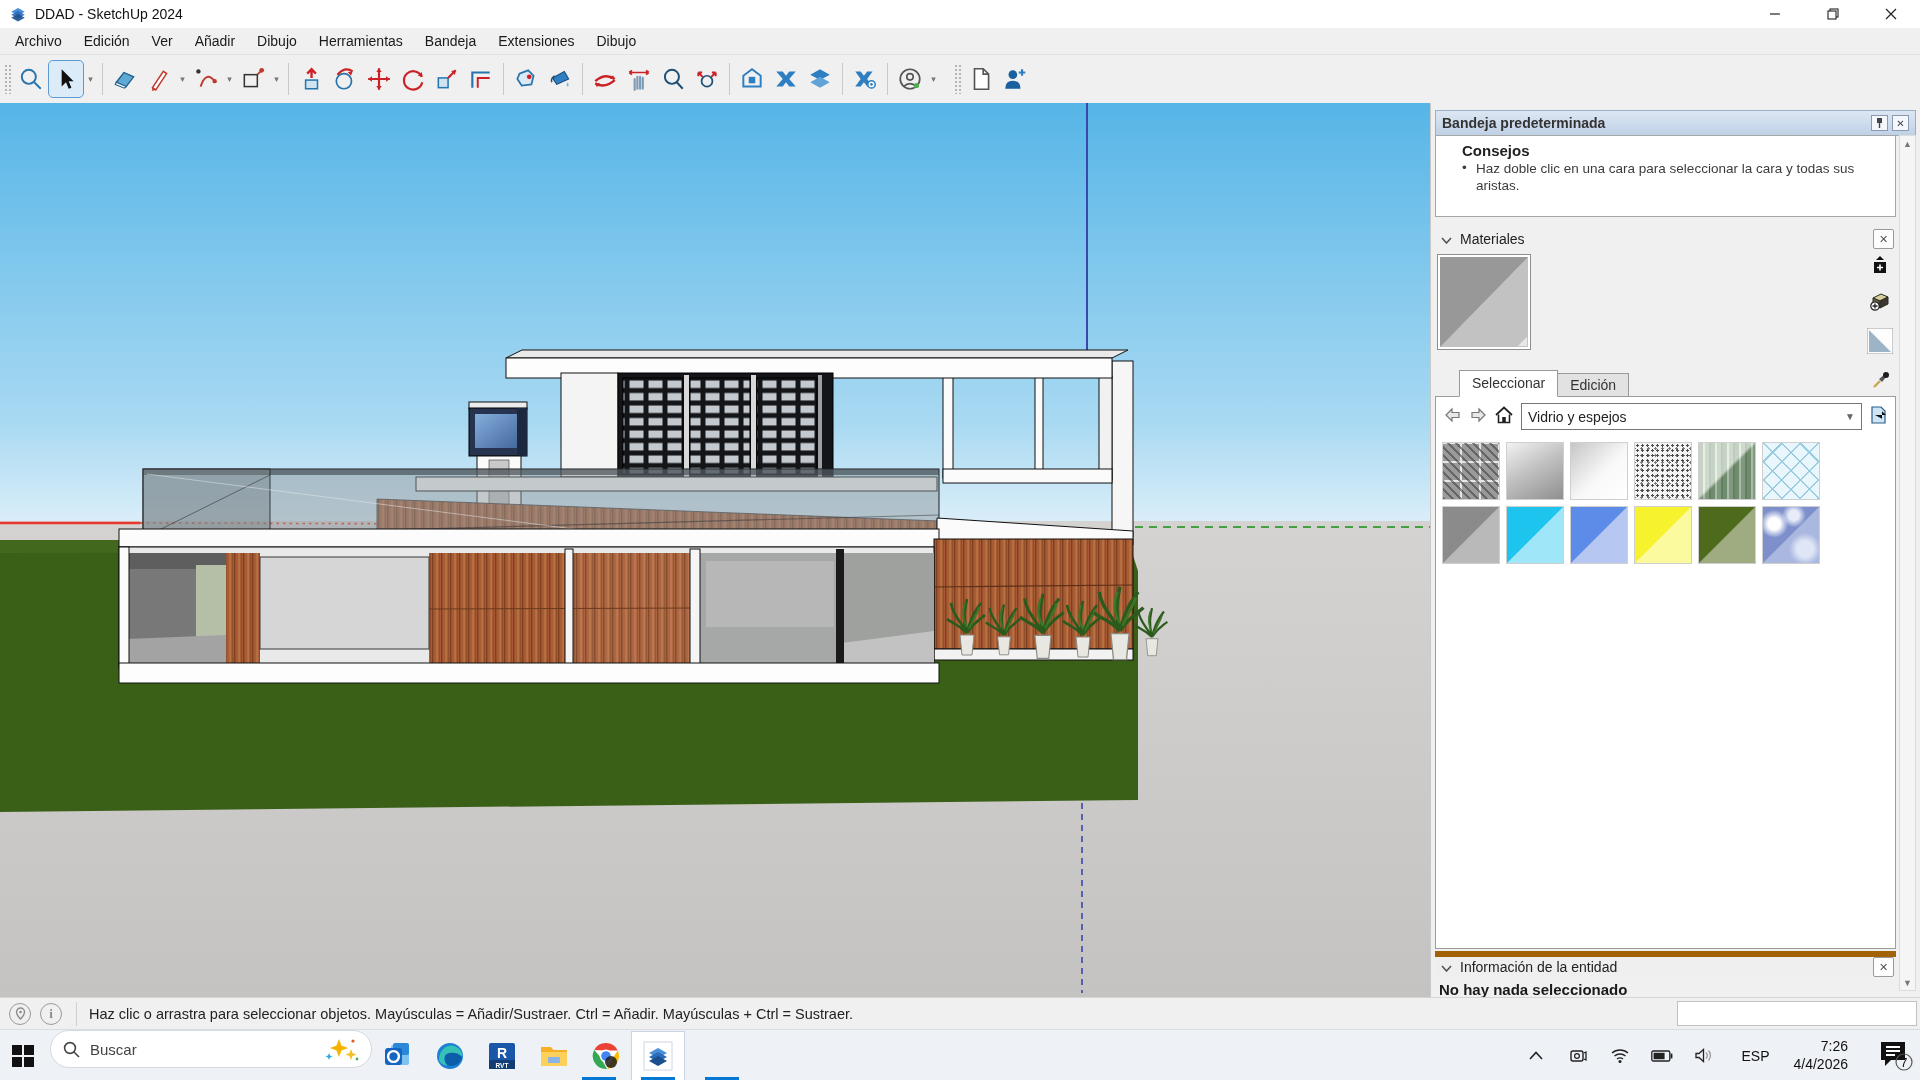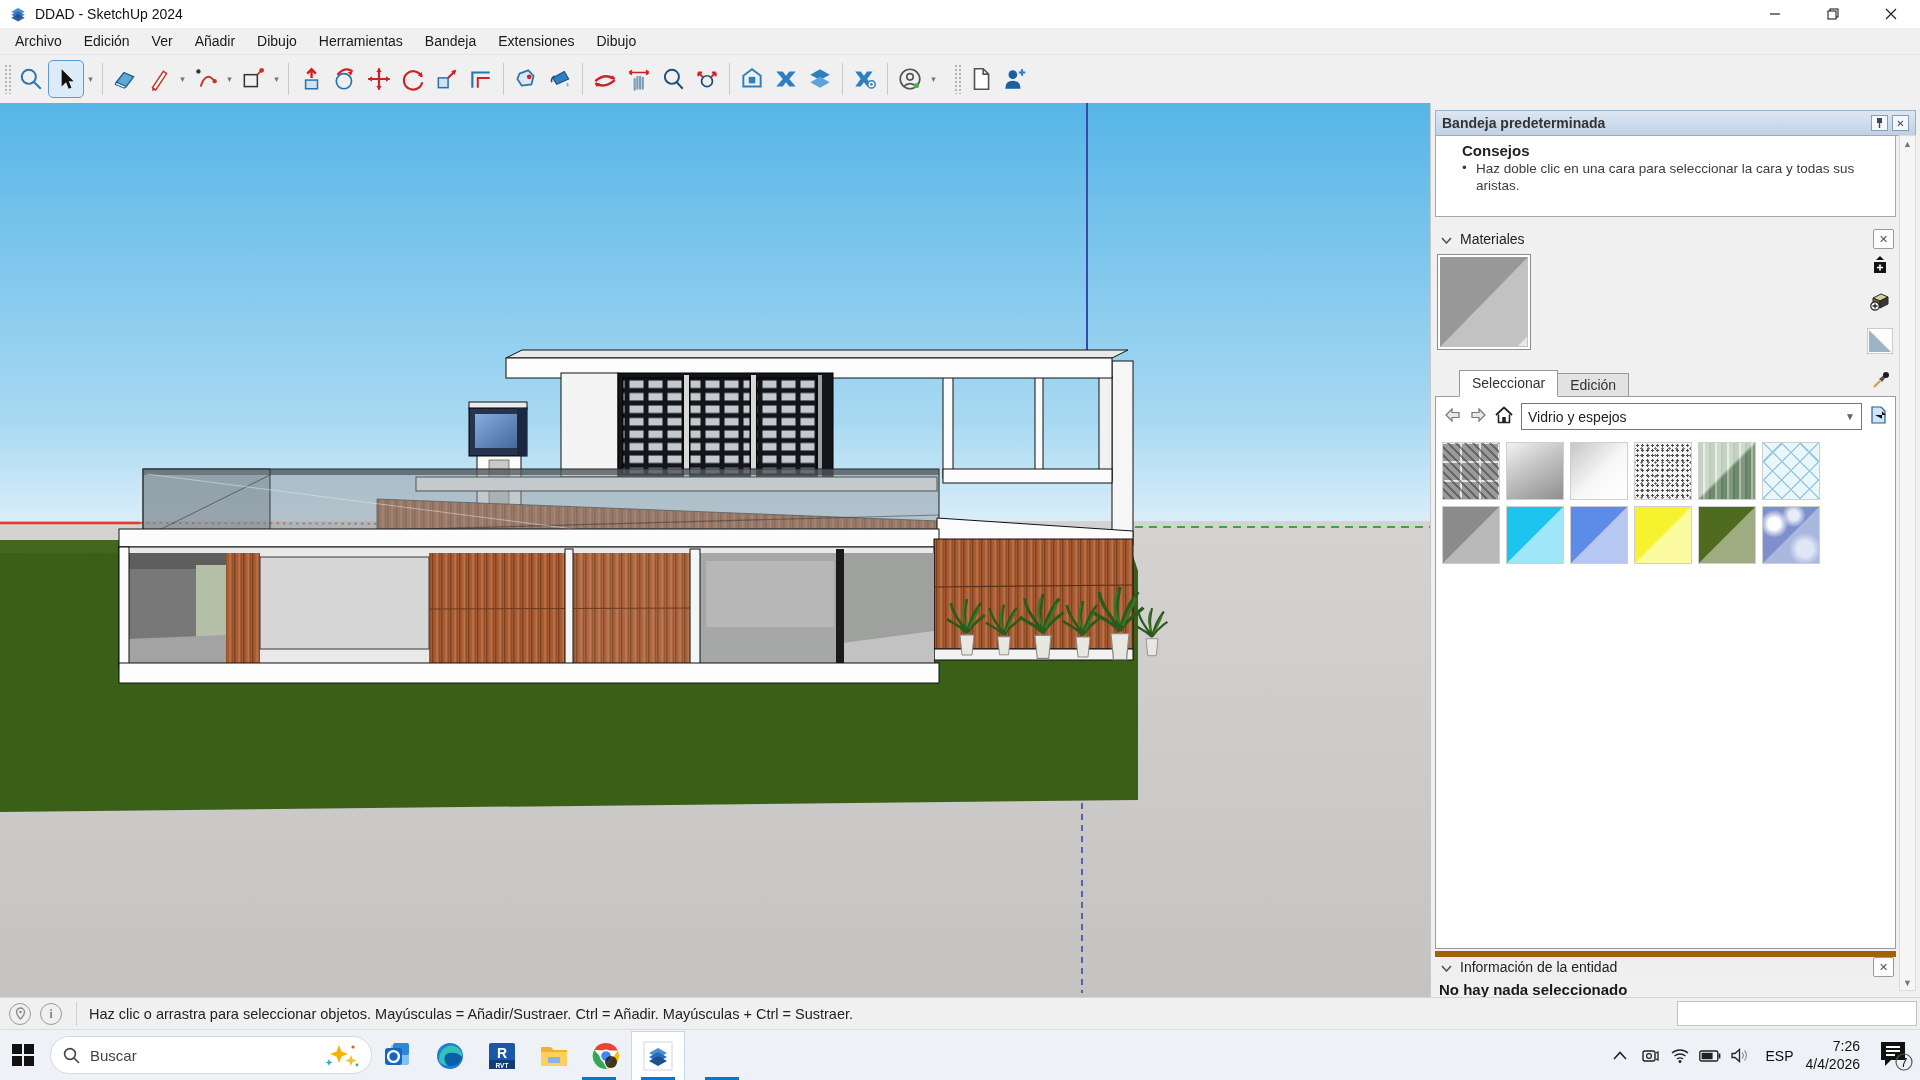--- a/index.html
+++ b/index.html
@@ -113,29 +113,29 @@
   
   .statusbar { height:32px; background:#f0f0f0; border-top:1px solid #d5d5d5; display:flex; align-items:center; position:relative; }
   .stat-icon { width:22px; height:22px; border:1.6px solid #9a9a9a; border-radius:50%; margin-left:9px;
     display:flex; align-items:center; justify-content:center; color:#8a8a8a; }
   .stat-div { width:1px; height:24px; background:#cfcfcf; margin:0 12px 0 14px; }
   .stat-text { font-size:14.5px; color:#222; }
   .measure-box { position:absolute; right:3px; top:3px; width:240px; height:25px; background:#fff; border:1px solid #c2c2c2;
     font-size:13px; padding:0 6px; font-family:"Liberation Sans",sans-serif; }
 
   
-  .taskbar { height:51px; background:#eef1f6; border-top:1px solid #d8dce3; display:flex; align-items:center; position:relative; }
+  .taskbar { height:51px; background:#eef1f6; border-top:1px solid #d8dce3; display:flex; align-items:flex-start; position:relative; }
   .tb-start { width:46px; height:51px; display:flex; align-items:center; justify-content:center; }
   .search-pill { width:322px; height:38px; background:#fff; border:1px solid #d6d9de; border-radius:19px;
     display:flex; align-items:center; padding:0 12px; margin-left:4px; }
   .search-pill .search-text { font-size:15px; color:#444; margin-left:10px; flex:1; }
   .tb-app { width:52px; height:48px; display:flex; align-items:center; justify-content:center; position:relative; margin-top:2px; }
   .tb-app.app-active { background:#ffffff; outline:1px solid #ccd6e2; }
   .tb-app .runbar { position:absolute; bottom:0; left:9px; right:9px; height:3px; background:#0078d4; }
-  .systray { position:absolute; right:0; top:0; height:51px; display:flex; align-items:center; gap:4px; }
+  .systray { position:absolute; right:0; top:0; height:51px; display:flex; align-items:center; gap:16px; }
   .tray-glyph { width:26px; display:flex; justify-content:center; }
   .lang { font-size:14px; color:#111; margin:0 8px; }
   .clock { text-align:right; font-size:14px; color:#111; line-height:1.25; margin-right:10px; }
   .notif { width:44px; display:flex; justify-content:center; margin-right:2px; }
 </style>
 </head>
 <body>
 
 <div class="titlebar">
   <svg class="logo" viewBox="0 0 24 24">

